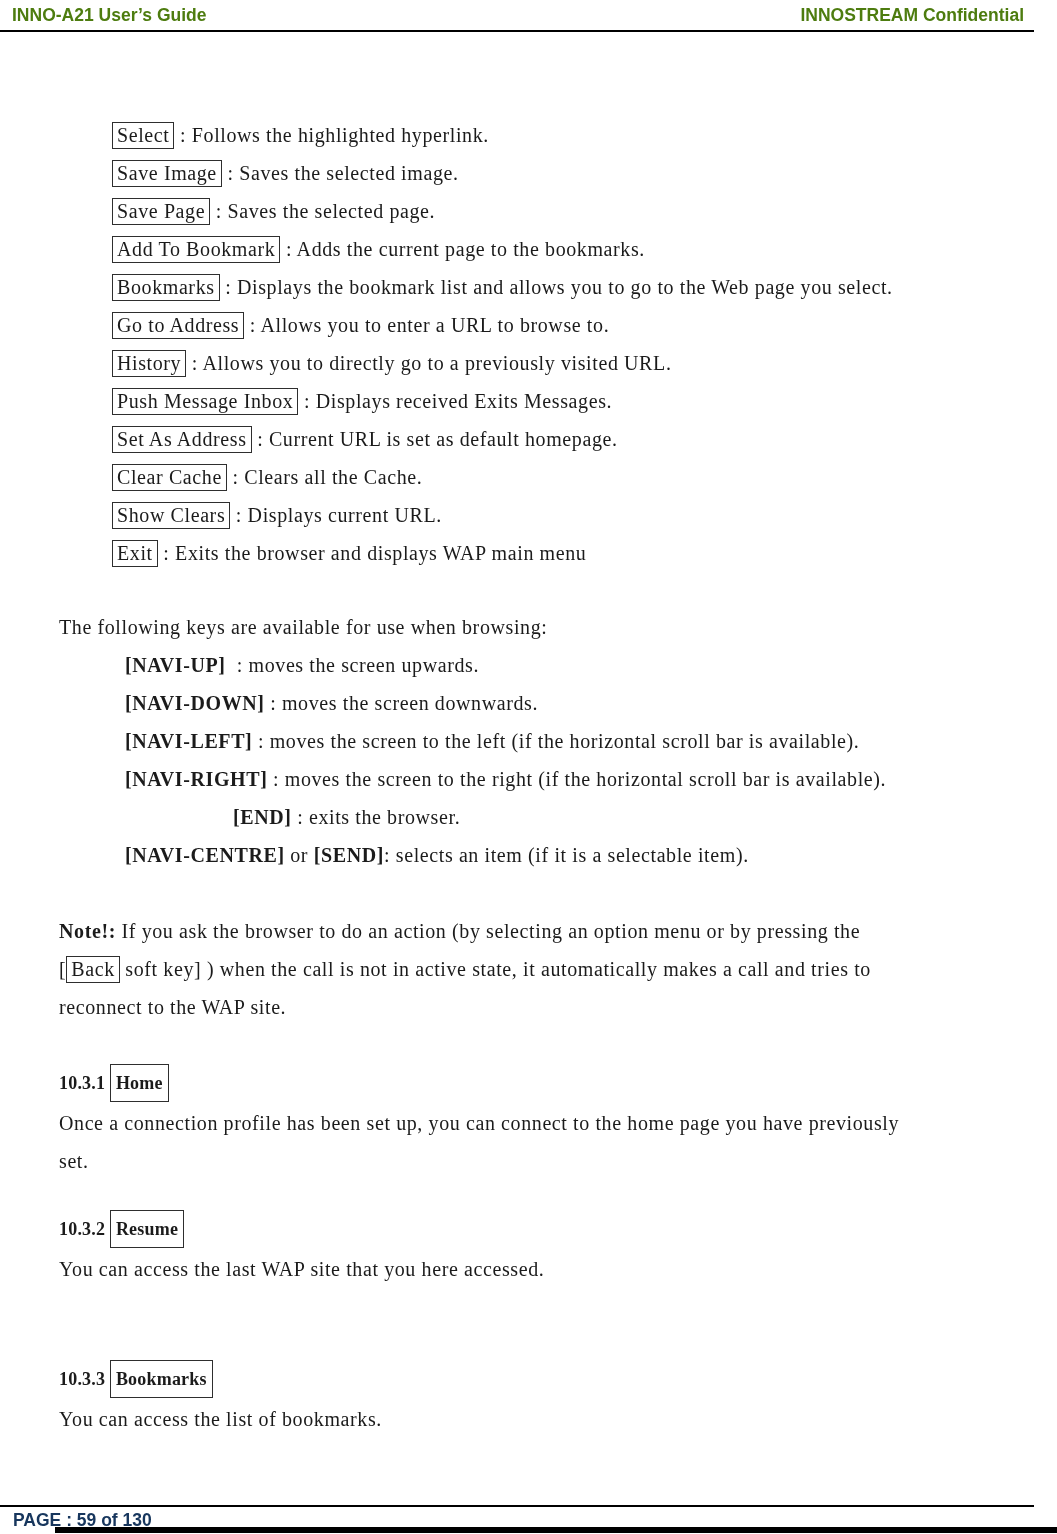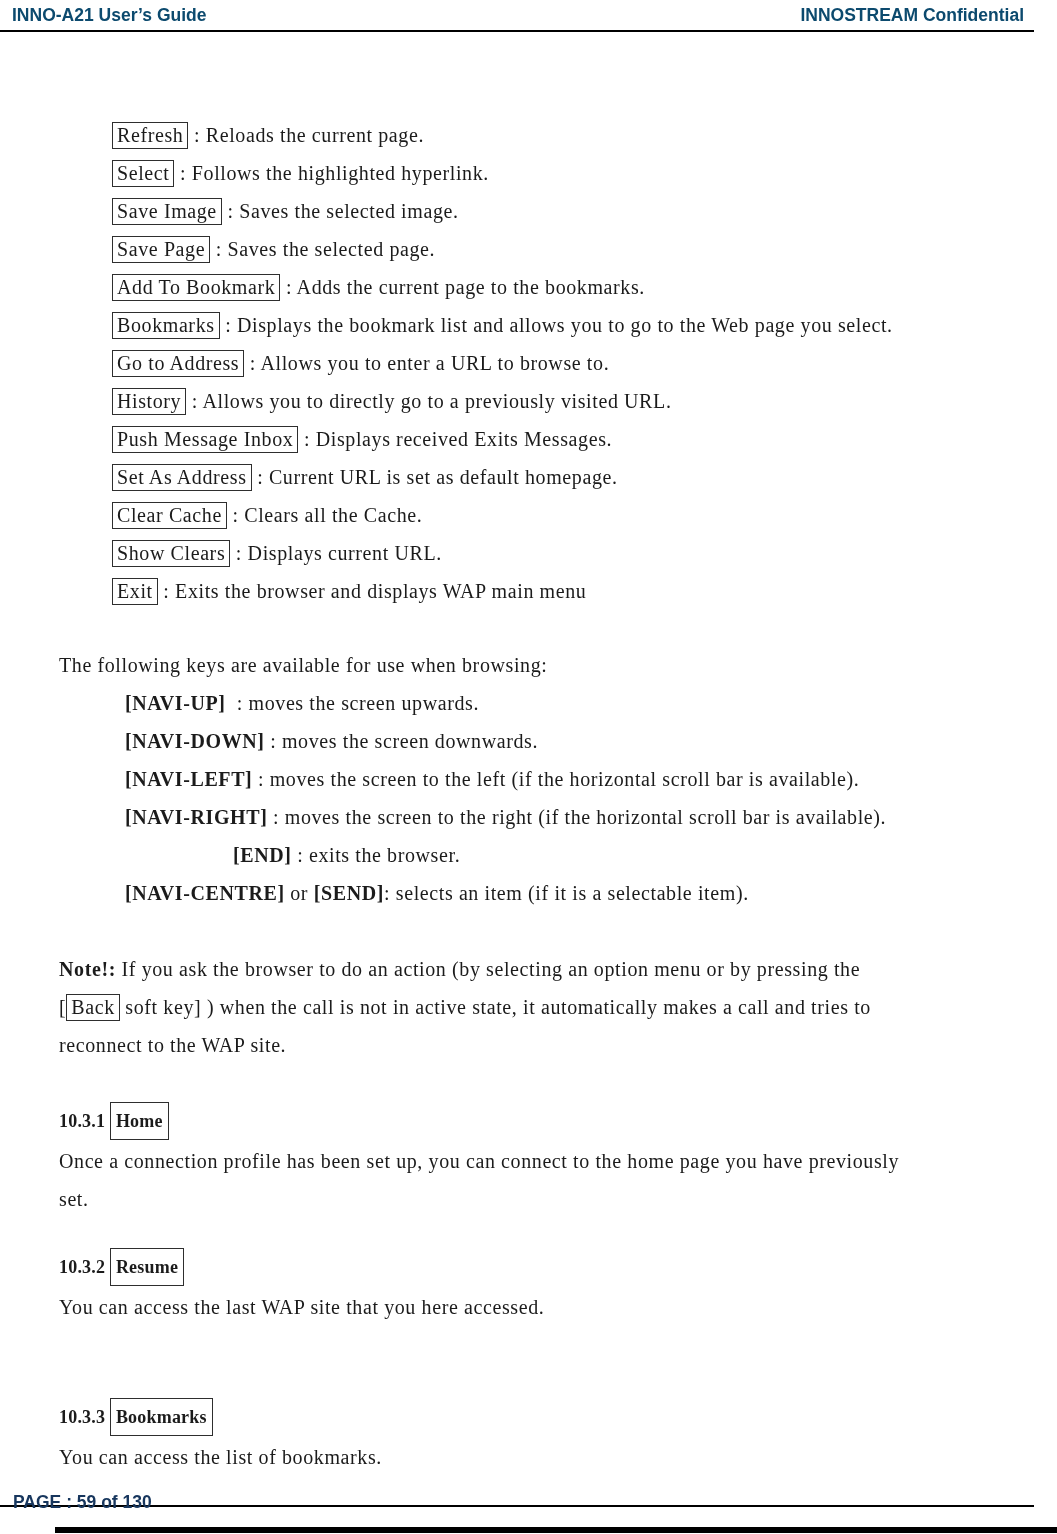--- a/index.html
+++ b/index.html
@@ -19,21 +19,21 @@
     display: flex;
     justify-content: space-between;
     align-items: flex-start;
     margin-right: 23px;
     padding: 5px 10px 4px 12px;
     border-bottom: 2px solid #000;
     font-family: "Liberation Sans", sans-serif;
     font-weight: bold;
     font-size: 17.5px;
     line-height: 21px;
-    color: #0c4a6e;
+    color: #4d7c0f;
     text-align: center;
   }
 
   
   .opt-list { margin: 84px 0 0 112px; }
   .opt-row, .keys-intro, .key-row, .note-line, .body-line {
     font-size: 20px;
     line-height: 38px;
     letter-spacing: 0.6px;
     white-space: pre;
@@ -72,21 +72,21 @@
   }
 
   
   .footer-rule {
     position: absolute;
     left: 0; right: 23px; bottom: 27px;
     border-bottom: 2px solid #000;
   }
   .footer-text {
     position: absolute;
-    left: 13px; bottom: 21px;
+    left: 13px; bottom: 3px;
     font-family: "Liberation Sans", sans-serif;
     font-weight: bold;
     font-size: 17.5px;
     color: #17365D;
     z-index: 2;
   }
   .footer-bar {
     position: absolute;
     left: 55px; right: 0; bottom: 1px;
     height: 6px;
@@ -97,21 +97,20 @@
 <body>
 
 <div class="page">
 
   <div class="header">
     <span>INNO-A21 User’s Guide</span>
     <span>INNOSTREAM Confidential</span>
   </div>
 
   <div class="opt-list">
-    <div class="opt-row"><span class="box"><span>Refresh</span></span><span> : Reloads the current page.</span></div>
     <div class="opt-row"><span class="box"><span>Select</span></span><span> : Follows the highlighted hyperlink.</span></div>
     <div class="opt-row"><span class="box"><span>Save Image</span></span><span> : Saves the selected image.</span></div>
     <div class="opt-row"><span class="box"><span>Save Page</span></span><span> : Saves the selected page.</span></div>
     <div class="opt-row"><span class="box"><span>Add To Bookmark</span></span><span> : Adds the current page to the bookmarks.</span></div>
     <div class="opt-row"><span class="box"><span>Bookmarks</span></span><span> : Displays the bookmark list and allows you to go to the Web page you select.</span></div>
     <div class="opt-row"><span class="box"><span>Go to Address</span></span><span> : Allows you to enter a URL to browse to.</span></div>
     <div class="opt-row"><span class="box"><span>History</span></span><span> : Allows you to directly go to a previously visited URL.</span></div>
     <div class="opt-row"><span class="box"><span>Push Message Inbox</span></span><span> : Displays received Exits Messages.</span></div>
     <div class="opt-row"><span class="box"><span>Set As Address</span></span><span> : Current URL is set as default homepage.</span></div>
     <div class="opt-row"><span class="box"><span>Clear Cache</span></span><span> : Clears all the Cache.</span></div>

